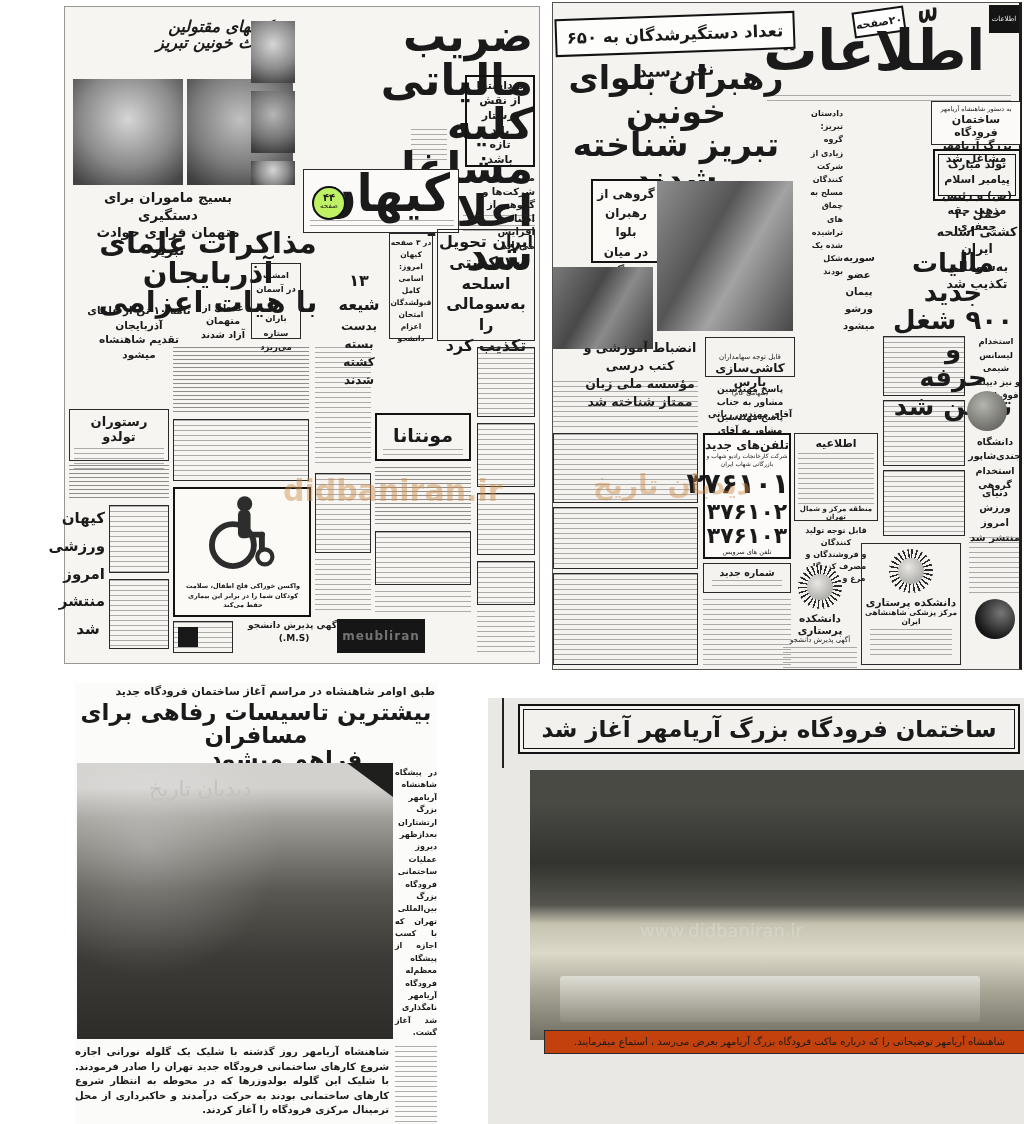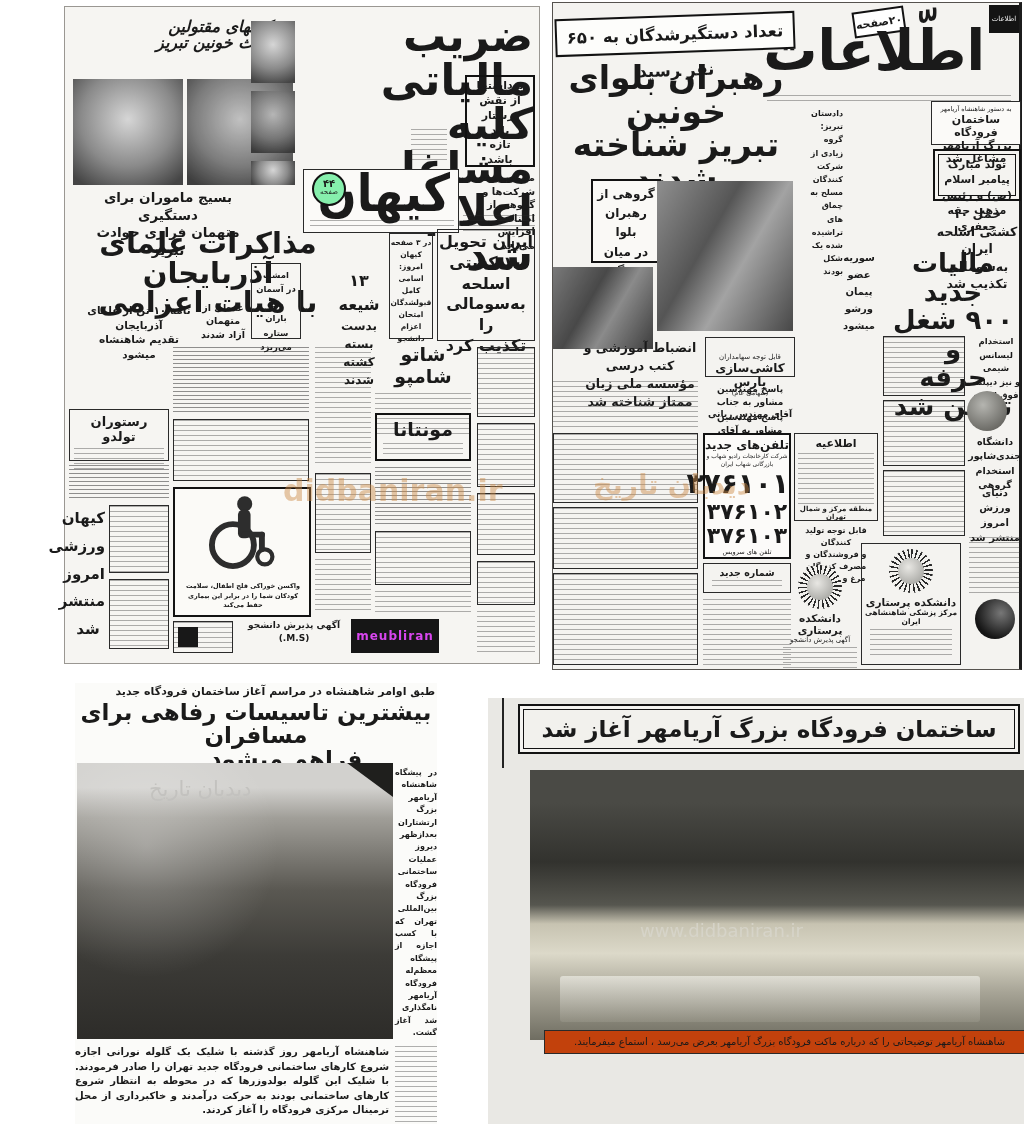--- a/index.html
+++ b/index.html
@@ -56,21 +56,21 @@
       <div>برداشتها</div>
       <div>از نقش</div>
       <div>پرستار</div>
       <div>باید</div>
       <div>تازه</div>
       <div>باشد</div>
     </div>
 
     <div class="abs bd" style="left:238px;top:162px;width:156px;height:64px;background:#fbfaf8">
       <div class="abs rtl w9" style="right:8px;top:-4px;font-size:46px;transform:scaleY(1.12)">کیهان</div>
-      <div class="abs bd2 c" style="left:8px;top:2px;width:34px;height:34px;border-radius:50%;background:#86efac;font-size:10px;line-height:1.1;padding-top:4px">
+      <div class="abs bd2 c" style="left:8px;top:16px;width:34px;height:34px;border-radius:50%;background:#bef264;font-size:10px;line-height:1.1;padding-top:4px">
         <div class="w9">۴۴</div>
         <div style="font-size:7px">صفحه</div>
       </div>
       <div class="abs ft5" style="left:6px;top:50px;width:144px;height:8px"></div>
     </div>
 
     <div class="abs rtl r w7" style="left:398px;top:164px;width:72px;font-size:10px;line-height:1.35">مالیات بعضی شرکت‌ها و گروهی از اصناف افزایش می‌یابد</div>
     <div class="abs ft5" style="left:398px;top:208px;width:72px;height:18px"></div>
 
     <div class="abs rtl c w9" style="left:20px;top:182px;width:166px;font-size:13.5px;line-height:1.3">
@@ -153,32 +153,28 @@
     </div>
     <div class="abs rtl c w7" style="left:181px;top:612px;width:96px;font-size:9px;line-height:1.4">
       <div>آگهی پذیرش دانشجو</div>
       <div>(M.S.)</div>
     </div>
 
     <div class="abs ft5" style="left:250px;top:340px;width:56px;height:120px"></div>
     <div class="abs bd ft5" style="left:250px;top:466px;width:56px;height:80px"></div>
     <div class="abs ft5" style="left:250px;top:552px;width:56px;height:52px"></div>
 
-    <div class="abs rtl c" style="left:310px;top:336px;width:96px">
-      <div class="w9" style="font-size:19px">شاتو شامپو</div>
-      <div class="ft5" style="height:44px;margin-top:6px"></div>
-    </div>
-    <div class="abs bd2 rtl c" style="left:310px;top:406px;width:96px;height:48px;padding-top:3px">
+    <div class="abs bd2 rtl c" style="left:310px;top:406px;width:96px;height:48px;padding-top:9px">
       <div class="w9" style="font-size:19px;letter-spacing:2px">مونتانا</div>
       <div class="ft5" style="height:14px;margin:3px 6px 0"></div>
     </div>
     <div class="abs ft" style="left:310px;top:460px;width:96px;height:58px"></div>
     <div class="abs bd ft5" style="left:310px;top:524px;width:96px;height:54px"></div>
     <div class="abs ft5" style="left:310px;top:584px;width:96px;height:22px"></div>
-    <div class="abs c" style="left:286px;top:612px;width:88px;height:34px;background:#161616;color:#d946ef;font-size:12px;font-weight:700;line-height:34px;letter-spacing:1px">meubliran</div>
+    <div class="abs c" style="left:272px;top:612px;width:88px;height:34px;background:#161616;color:#737373;font-size:12px;font-weight:700;line-height:34px;letter-spacing:1px">meubliran</div>
 
     <div class="abs bd ft5" style="left:412px;top:340px;width:58px;height:70px"></div>
     <div class="abs bd ft5" style="left:412px;top:416px;width:58px;height:64px"></div>
     <div class="abs bd ft5" style="left:412px;top:486px;width:58px;height:62px"></div>
     <div class="abs bd ft5" style="left:412px;top:554px;width:58px;height:44px"></div>
     <div class="abs ft5" style="left:412px;top:604px;width:58px;height:42px"></div>
 
     <div class="abs wmO" style="left:218px;top:466px;font-size:30px">didbaniran.ir</div>
   </div>
 

